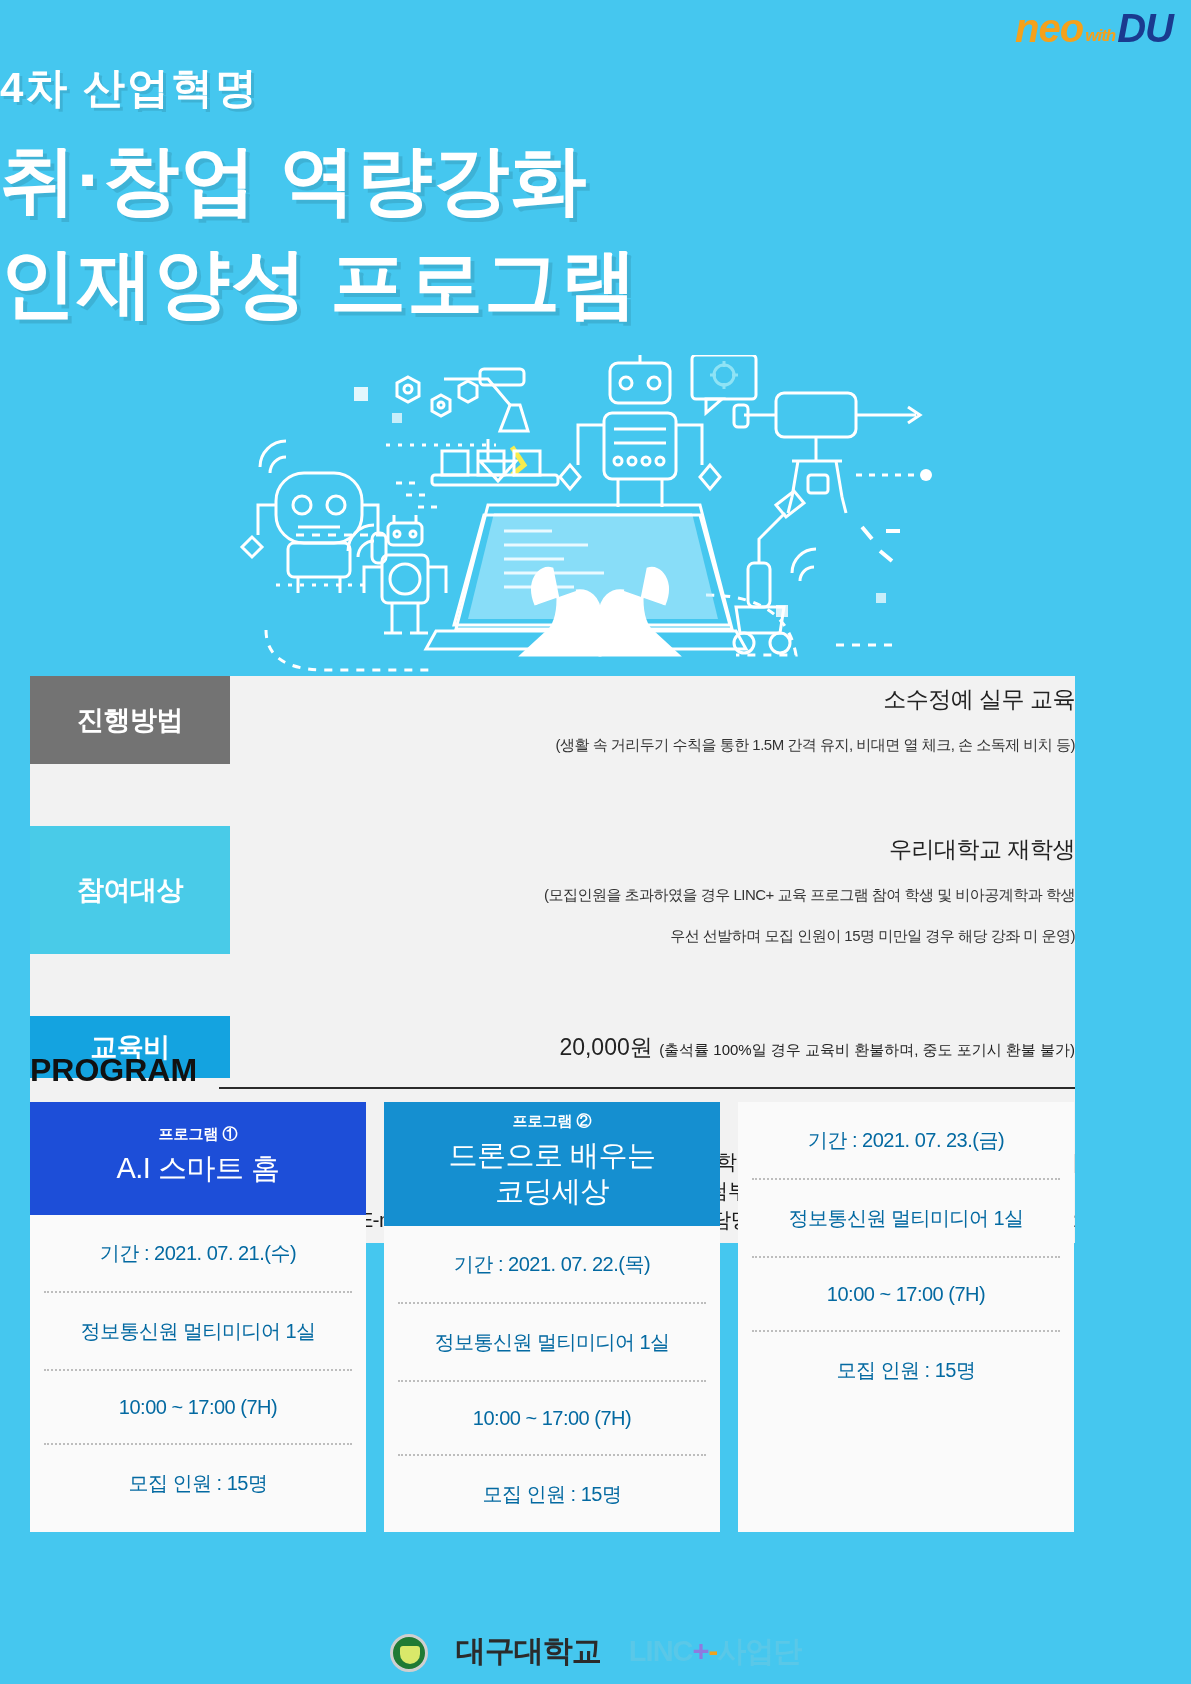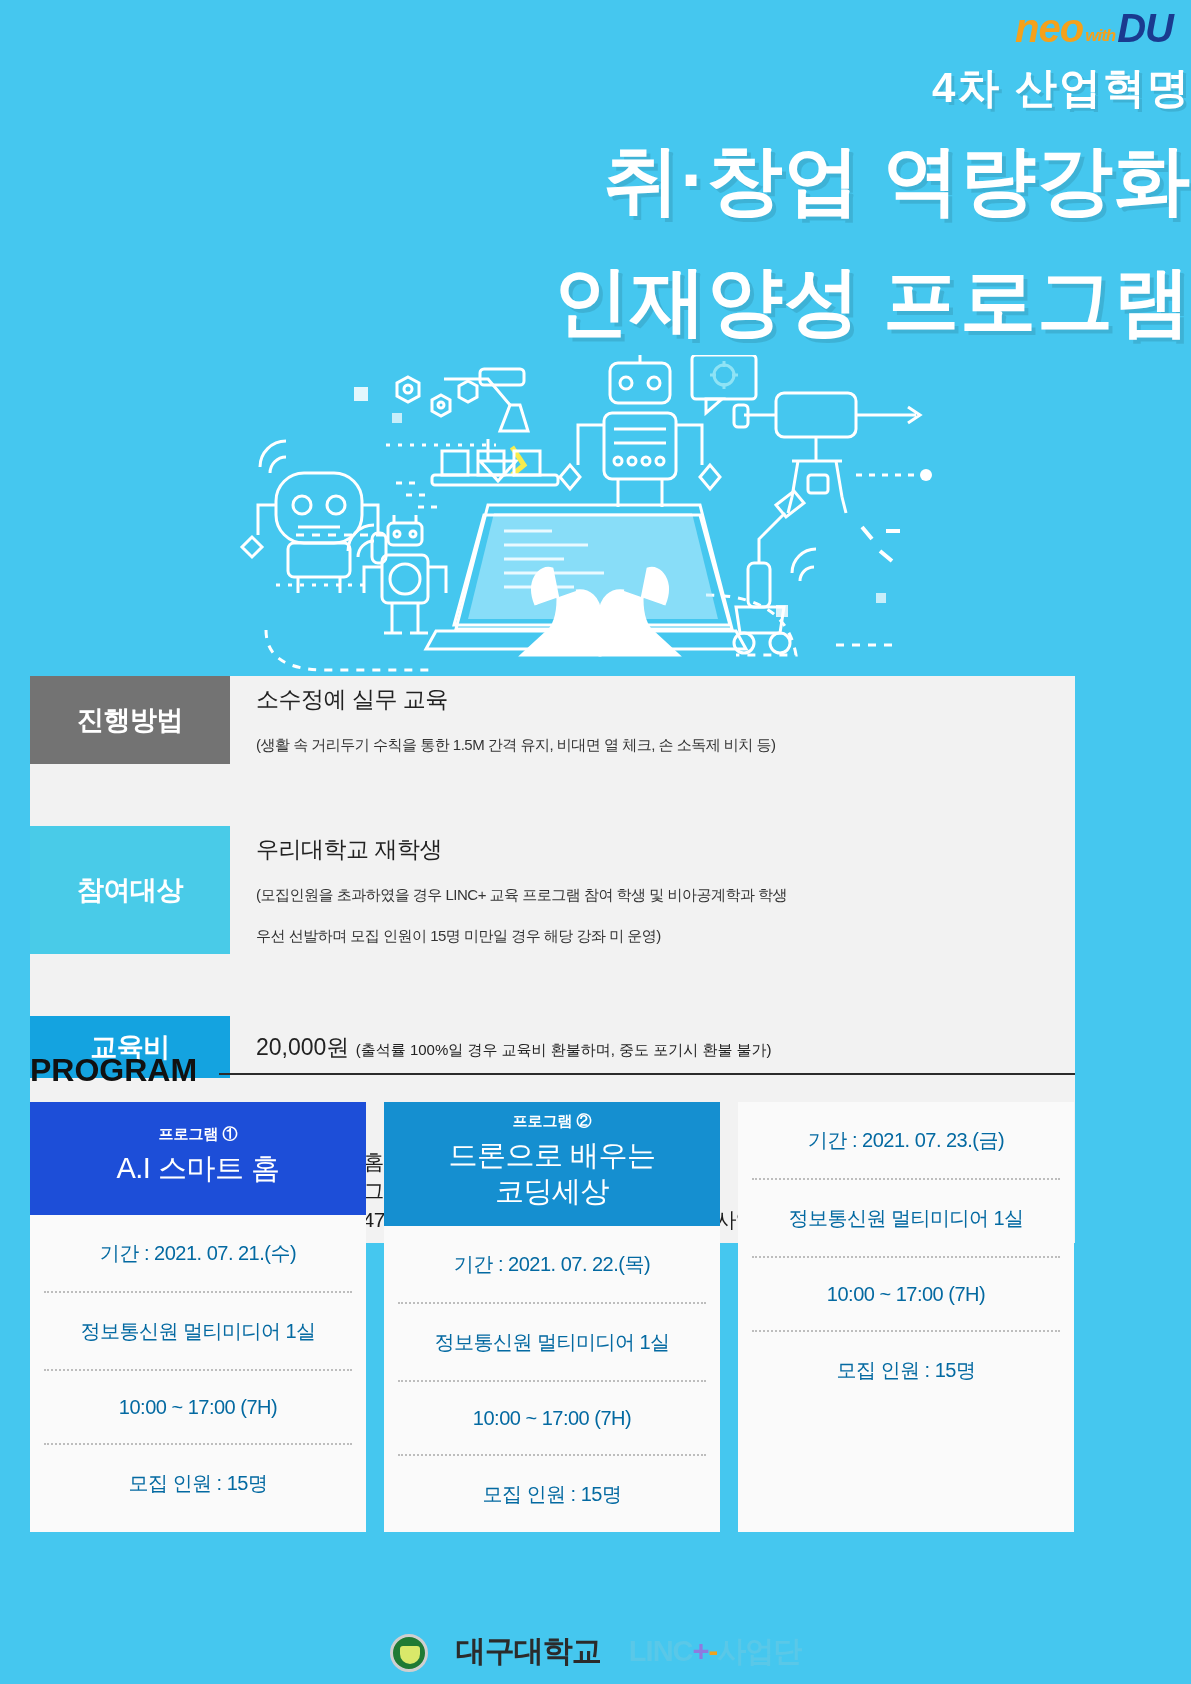--- a/index.html
+++ b/index.html
@@ -27,41 +27,40 @@
   }
   .logo-neo { color: #f5a11b; font-style: italic; }
   .logo-with { color: #f5a11b; font-size: 17px; font-style: italic; margin: 0 2px 4px 2px; }
   .logo-du { color: #1a3a8f; font-style: italic; }
 
   
   .headline {
     position: absolute;
     top: 60px;
     left: 0; right: 0;
-    text-align: right;
+    text-align: left;
     color: #ffffff;
   }
   .headline .l1 {
     font-size: 42px;
     font-weight: bold;
     letter-spacing: 2px;
     text-shadow: 3px 3px 0 rgba(0,0,0,0.10);
   }
   .headline .l2 {
     font-size: 76px;
     font-weight: bold;
     letter-spacing: 1px;
     margin-top: 14px;
     text-shadow: 4px 4px 0 rgba(0,0,0,0.10);
   }
   .headline .l3 {
     font-size: 76px;
     font-weight: bold;
     letter-spacing: 1px;
-    margin-top: 18px;
     text-shadow: 4px 4px 0 rgba(0,0,0,0.10);
   }
 
   
   .illo {
     position: absolute;
     top: 355px;
     left: 0; right: 0;
     height: 320px;
   }
@@ -95,20 +94,21 @@
   .lbl-1 { background: #737373; }
   .lbl-2 { background: #49cbe8; }
   .lbl-3 { background: #14a3e0; }
   .lbl-4 { background: #9b84ef; }
   .info-body {
     flex: 1;
     padding: 8px 0 8px 26px;
     display: flex;
     flex-direction: column;
     justify-content: center;
+    align-items: flex-end;
   }
   .info-main {
     font-size: 23px;
     color: #222;
     letter-spacing: -0.5px;
   }
   .info-sub {
     font-size: 15px;
     color: #333;
     letter-spacing: -0.5px;
@@ -130,21 +130,21 @@
   }
   .gap-row { height: 14px; background: #f2f2f2; }
 
   
   .program-head {
     position: absolute;
     top: 1052px;
     left: 30px;
     width: 1045px;
     display: flex;
-    align-items: center;
+    align-items: flex-end;
   }
   .program-head .txt {
     font-size: 32px;
     font-weight: bold;
     color: #111;
     letter-spacing: 0px;
   }
   .program-head .rule {
     flex: 1;
     height: 2px;

